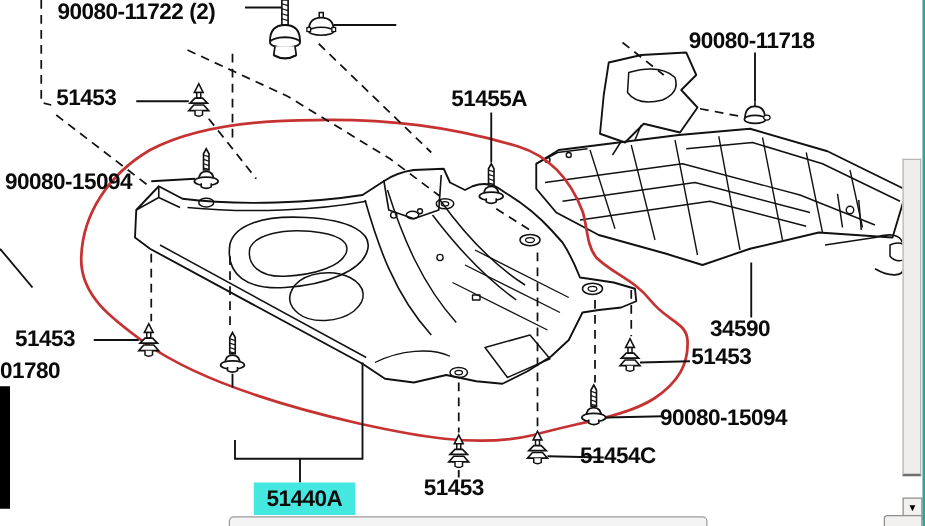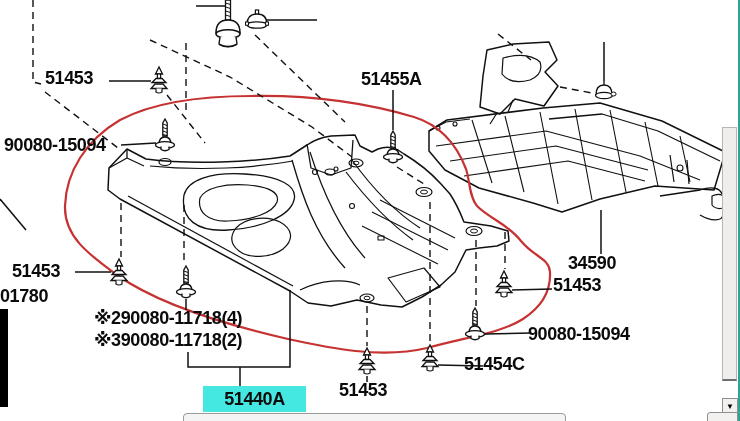--- a/index.html
+++ b/index.html
@@ -7,21 +7,21 @@
     position:relative;width:740px;height:421px;background:#ffffff;
     overflow:hidden;font-family:"Liberation Sans","DejaVu Sans",sans-serif;
   }
   svg{position:absolute;left:0;top:0;}
   .plabel{
     position:absolute;font-weight:bold;font-size:18px;line-height:1;
     letter-spacing:-0.4px;color:#0b0b0b;white-space:nowrap;
     font-family:"Liberation Sans","DejaVu Sans",sans-serif;
   }
   .highlight-box{
-    position:absolute;left:203px;top:386px;width:103px;height:26px;
+    position:absolute;left:203px;top:386px;width:81px;height:26px;
     background:#45e8e0;display:flex;align-items:center;justify-content:center;
   }
   .black-bar{position:absolute;left:0;top:309px;width:8px;height:98px;background:#000;}
   .vtrack{position:absolute;left:722px;top:0;width:16px;height:421px;background:#ffffff;}
   .vthumb{
     position:absolute;left:722px;top:127px;width:15px;height:254px;
     background:#efeeec;border:1px solid #b8b6b2;border-bottom:2px solid #6f6f6f;
     box-sizing:border-box;
   }
   .vbtn{
@@ -217,27 +217,27 @@
       <use href="#boltstub" x="604" y="95"></use>
       <use href="#clip" x="119" y="285"></use>
       <use href="#screw" x="186" y="296"></use>
       <use href="#clip" x="367" y="374"></use>
       <use href="#clip" x="430" y="371"></use>
       <use href="#screw" x="475" y="338"></use>
       <use href="#clip" x="504" y="297"></use>
     </g>
   </svg>
 
+  <div class="plabel" style="left:46px;top:0px">90080-11722 (2)</div>
+  <div class="plabel" style="left:551px;top:23px">90080-11718</div>
   <div class="plabel" style="left:45px;top:69px">51453</div>
   <div class="plabel" style="left:361px;top:70px">51455A</div>
   <div class="plabel" style="left:4px;top:136px">90080-15094</div>
   <div class="plabel" style="left:12px;top:262px">51453</div>
   <div class="plabel" style="left:0px;top:287px">01780</div>
-  <div class="plabel" style="left:94px;top:309px">※290080-11718(4)</div>
-  <div class="plabel" style="left:94px;top:331px">※390080-11718(2)</div>
   <div class="highlight-box">
     <span class="plabel" style="position:static">51440A</span>
   </div>
   <div class="plabel" style="left:339px;top:381px">51453</div>
   <div class="plabel" style="left:464px;top:355px">51454C</div>
   <div class="plabel" style="left:528px;top:325px">90080-15094</div>
   <div class="plabel" style="left:553px;top:276px">51453</div>
   <div class="plabel" style="left:568px;top:254px">34590</div>
 
   <div class="black-bar"></div>

